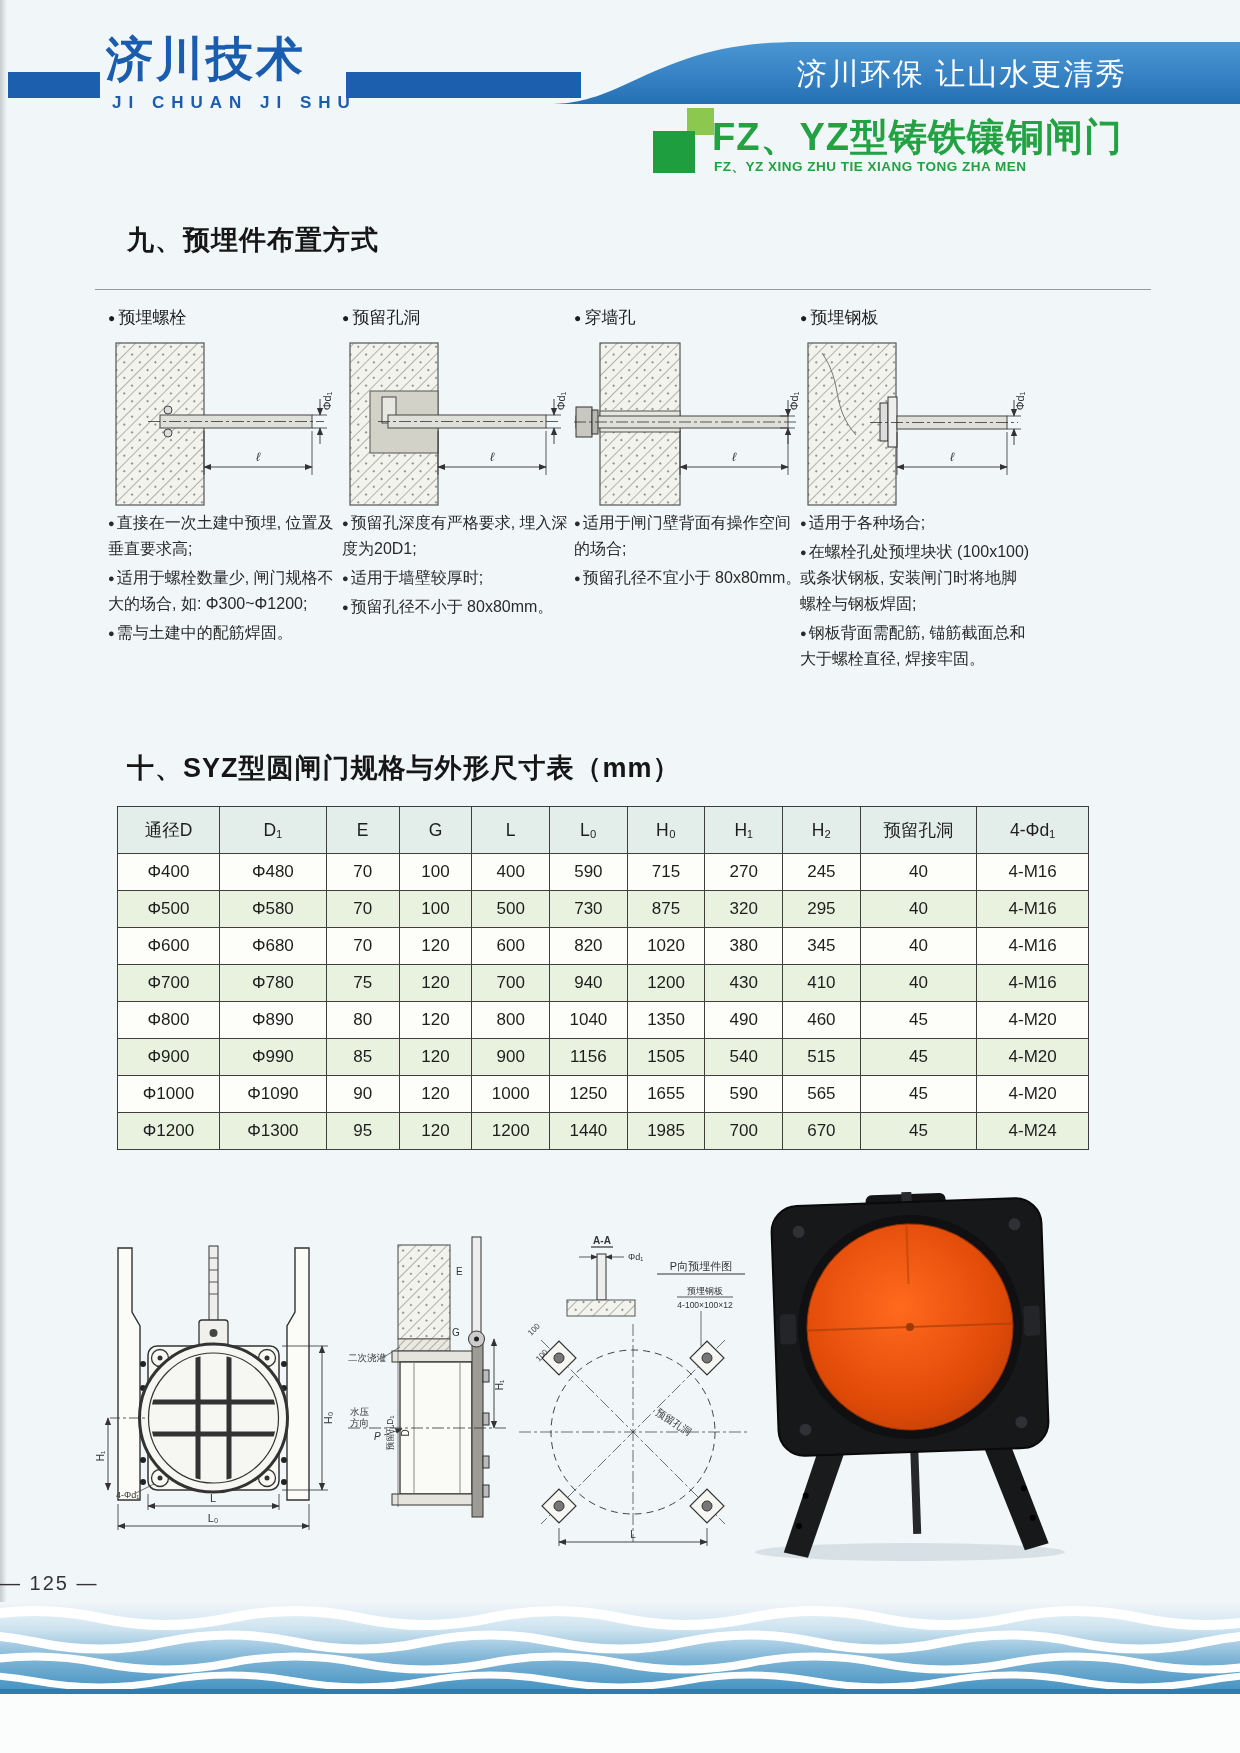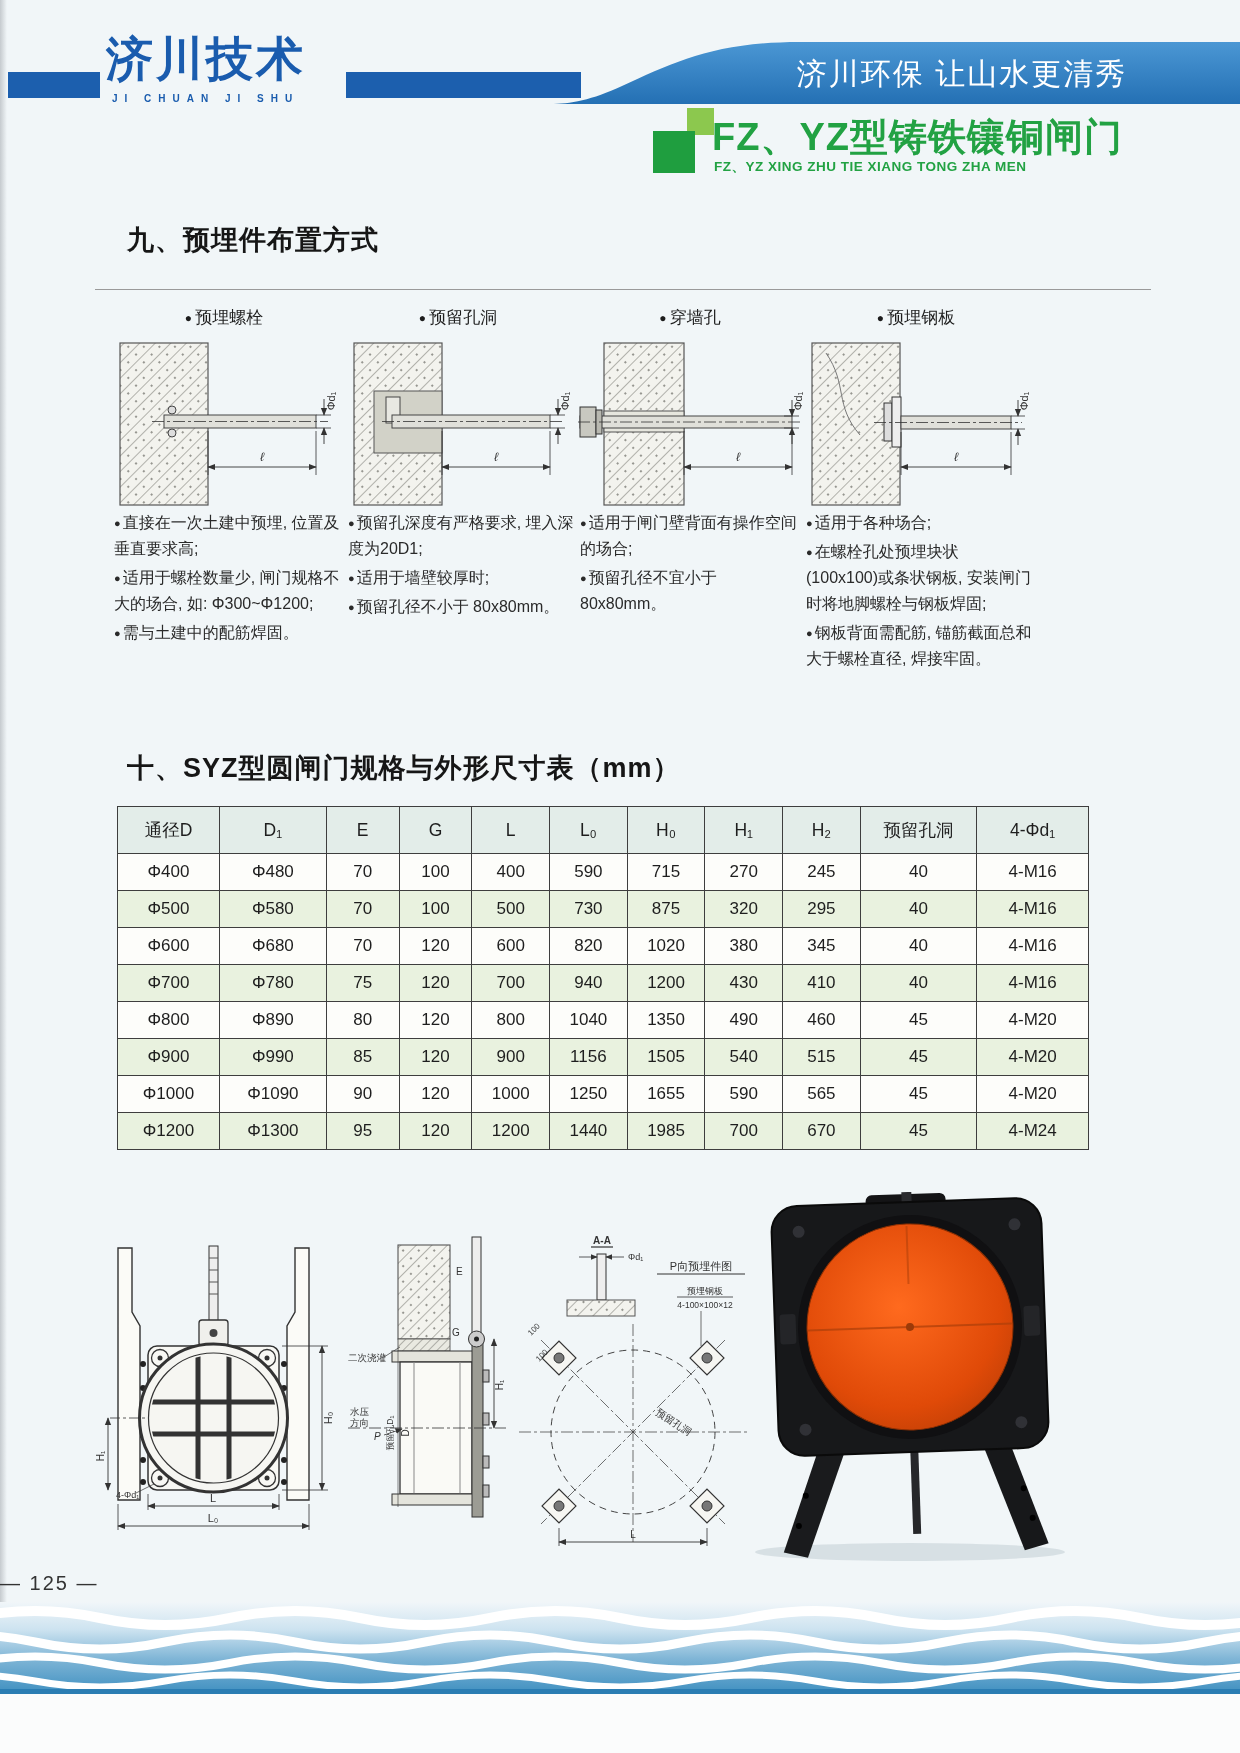--- a/index.html
+++ b/index.html
@@ -6,37 +6,37 @@
   body{width:1240px;height:1753px;position:relative;background:#f1f6f8;
        font-family:"Liberation Sans","DejaVu Sans",sans-serif;color:#222;overflow:hidden;}
   .abs{position:absolute;}
   
   .edge-strip{left:0;top:0;width:7px;height:1753px;
       background:linear-gradient(to right,#aeb3b8,rgba(255,255,255,0));opacity:.65;}
   .logo-bar{background:#1c5fae;height:26px;top:72px;}
   .logo-bar.l{left:8px;width:92px;}
   .logo-bar.r{left:346px;width:235px;}
   .logo-text{left:106px;top:28px;font-size:47px;font-weight:bold;color:#1a5cae;letter-spacing:3px;}
-  .logo-sub{left:112px;top:93px;font-size:10px;font-weight:bold;color:#1a5cae;letter-spacing:7px;}
+  .logo-sub{left:112px;top:93px;font-size:17px;font-weight:bold;color:#1a5cae;letter-spacing:7px;}
   .banner{left:550px;top:36px;}
   .gsq-s{left:687px;top:108px;width:27px;height:27px;background:#8cc84e;}
   .gsq-b{left:653px;top:131px;width:42px;height:42px;background:#1f9e3f;}
   .prod-title{left:712px;top:112px;font-size:38px;font-weight:900;color:#22a243;letter-spacing:1px;}
   .prod-sub{left:714px;top:158px;font-size:13.5px;font-weight:bold;color:#22a243;letter-spacing:.5px;}
   
   .sec-title{font-size:27px;font-weight:bold;color:#161616;letter-spacing:1px;margin-left:32px;}
   .sec9-title{left:95px;top:222px;}
   .sec9-rule{left:95px;top:289px;width:1056px;border-top:1.6px solid #9a9a9a;}
   .sec10-title{left:95px;top:750px;}
-  .dcol{top:306px;width:232px;text-align:center;}
+  .dcol{top:306px;width:232px;}
   .dlabel{font-size:17px;color:#1d1d1d;}
   .dlabel::before{content:"● ";font-size:12px;vertical-align:1px;}
   .dcol svg{margin-top:10px;}
   .blist{width:232px;font-size:16px;line-height:1.62;color:#2a2a2a;}
-  .blist p{margin:0 0 3px 6px;}
+  .blist p{margin:0 0 3px 0;}
   .blist p::before{content:"●";font-size:11px;margin-right:2px;vertical-align:1px;}
   
   table.spec{position:absolute;left:117px;top:806px;width:972px;border-collapse:collapse;
       table-layout:fixed;font-size:17px;color:#1e1e1e;}
   table.spec th,table.spec td{border:1.6px solid #3e3e3e;text-align:center;padding:0;
       height:36px;font-weight:normal;}
   table.spec thead th{height:46px;background:#e3ede9;font-size:17.5px;}
   table.spec tbody tr:nth-child(odd) td{background:#fdfdfa;}
   table.spec tbody tr:nth-child(even) td{background:#e9f2df;}
   

